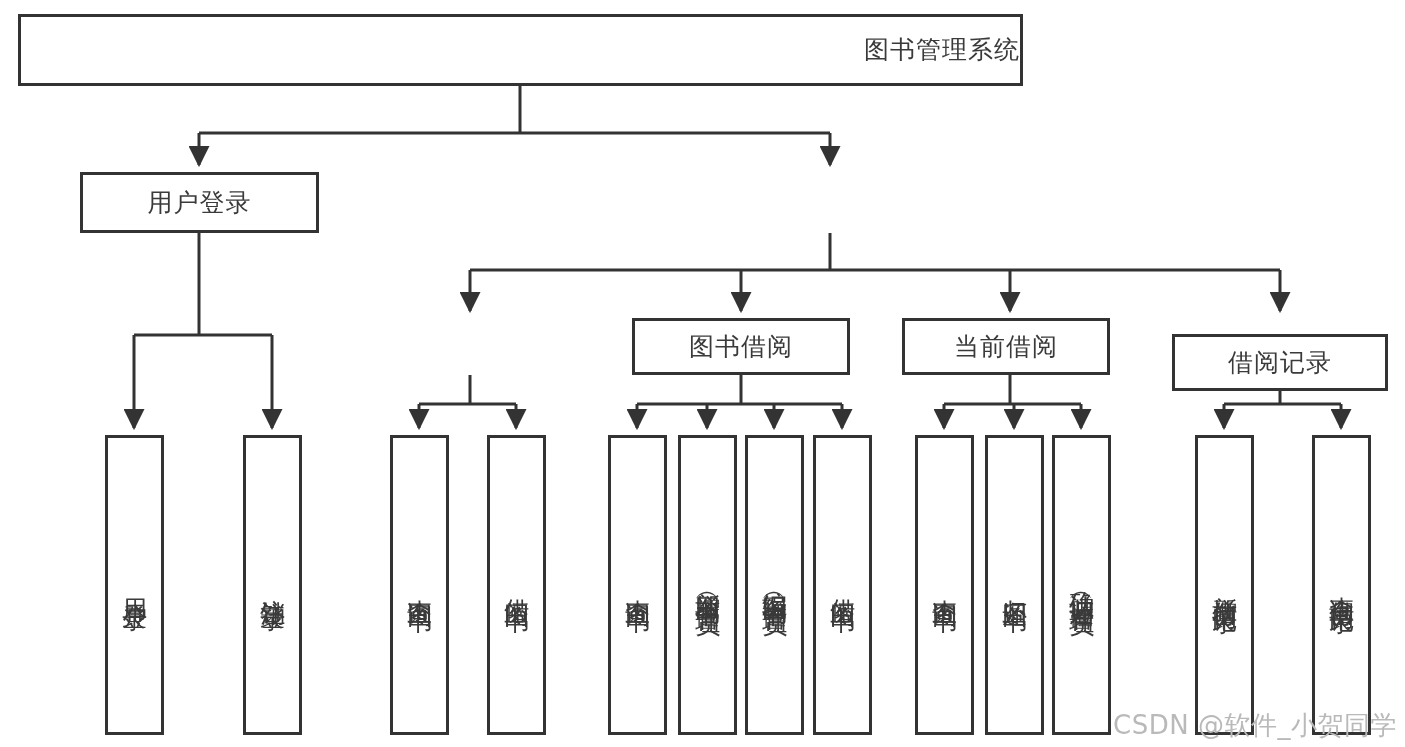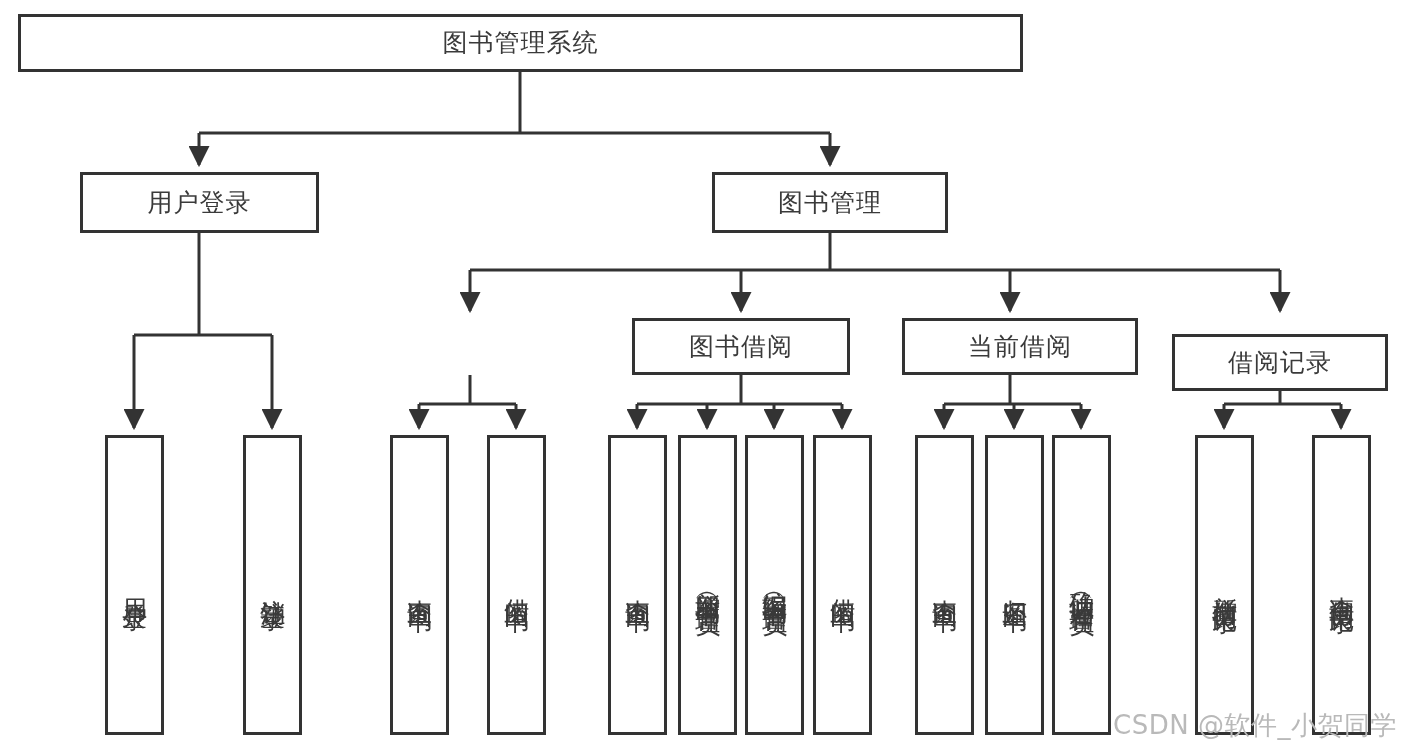--- a/index.html
+++ b/index.html
@@ -111,35 +111,32 @@
       <path d="M 1014 404 L 1014 428" marker-end="url(#arrow)"></path>
       <path d="M 1081 404 L 1081 428" marker-end="url(#arrow)"></path>
 
       <path d="M 1280 375 L 1280 404"></path>
       <path d="M 1224 404 L 1341 404"></path>
       <path d="M 1224 404 L 1224 428" marker-end="url(#arrow)"></path>
       <path d="M 1341 404 L 1341 428" marker-end="url(#arrow)"></path>
     </g>
   </svg>
 
-  <div class="node-box" style="left:18px;top:14px;width:1005px;height:58px;">
+  <div class="node-box" style="left:18px;top:14px;width:1005px;height:72px;justify-content:flex-end;">
     <span class="node-label-h">图书管理系统</span>
   </div>
 
   <div class="node-box" style="left:80px;top:172px;width:239px;height:61px;">
     <span class="node-label-h">用户登录</span>
   </div>
-  <div class="node-box" style="left:712px;top:172px;width:236px;height:61px;">
-    <span class="node-label-h">图书管理</span>
-  </div>
 
   <div class="node-box" style="left:632px;top:318px;width:218px;height:57px;justify-content:center;">
     <span class="node-label-h">图书借阅</span>
   </div>
-  <div class="node-box" style="left:902px;top:318px;width:236px;height:57px;">
+  <div class="node-box" style="left:902px;top:318px;width:208px;height:57px;">
     <span class="node-label-h">当前借阅</span>
   </div>
   <div class="node-box" style="left:1172px;top:318px;width:216px;height:57px;margin-top:16px;">
     <span class="node-label-h">借阅记录</span>
   </div>
 
   <div class="node-box" style="left:105px;top:435px;width:59px;height:300px;">
     <span class="node-label-v">用户登录</span>
   </div>
   <div class="node-box" style="left:243px;top:435px;width:59px;height:300px;">

